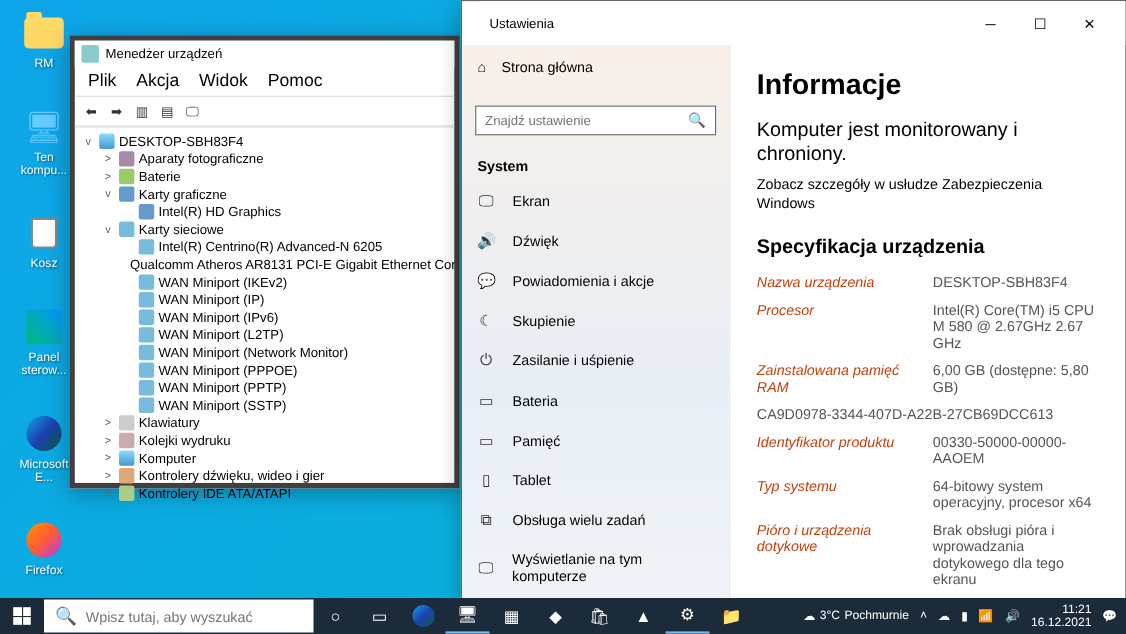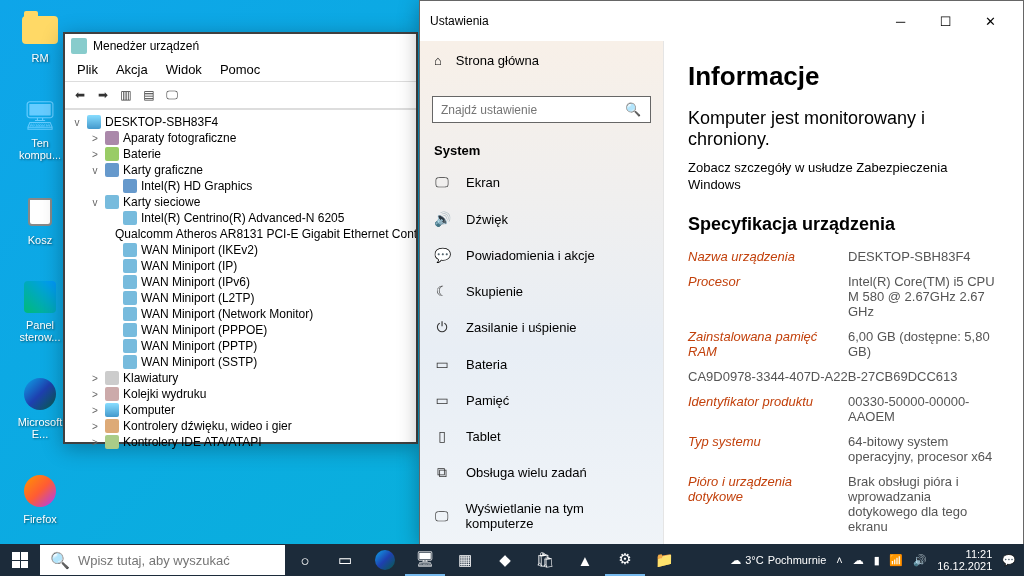--- a/index.html
+++ b/index.html
@@ -12,41 +12,41 @@
 .folder-ico { background:#ffd966; border-radius:4px; width:36px; height:28px; position:relative; }
 .folder-ico::before { content:""; position:absolute; top:-5px; left:2px; width:14px; height:6px; background:#ffd966; border-radius:2px 2px 0 0; }
 .pc-ico { color:#6cf; }
 .trash-ico { background:#fff; border:2px solid #888; border-radius:2px 2px 4px 4px; width:24px; height:28px; position:relative; }
 .cpanel-ico { width:32px; height:32px; background:linear-gradient(45deg,#0b7,#09f); border-radius:4px; }
 .edge-ico { width:32px; height:32px; border-radius:50%; background:linear-gradient(135deg,#0ea5e9,#1e40af,#065f46); }
 .ff-ico { width:32px; height:32px; border-radius:50%; background:linear-gradient(135deg,#ff9500,#ff5c33,#a93cff); }
 .iv-ico { width:32px; height:32px; background:#000; color:#f00; font-size:10px; display:flex; align-items:center; justify-content:center; position:relative; }
 .iv-badge { position:absolute; top:-6px; right:-6px; background:#e00; color:#fff; border-radius:50%; width:16px; height:16px; font-size:9px; display:flex; align-items:center; justify-content:center; }
 
-.window { position:absolute; background:#fff; border:2px solid #404040; box-shadow:0 4px 20px rgba(0,0,0,.3); }
+.window { position:absolute; background:#fff; border:5px solid #404040; box-shadow:0 4px 20px rgba(0,0,0,.3); }
 .devmgr { left:63px; top:32px; width:355px; height:412px; }
 .titlebar { display:flex; align-items:center; padding:4px 6px; background:#fff; font-size:12px; }
 .titlebar .ico16 { width:16px; height:16px; margin-right:6px; display:inline-block; background:#8cc; border-radius:2px; }
 .win-btns { margin-left:auto; display:flex; }
 .win-btn { width:45px; height:28px; display:flex; align-items:center; justify-content:center; cursor:pointer; font-size:13px; }
 
 .menubar { display:flex; gap:2px; padding:2px 4px; border-bottom:1px solid #ddd; }
-.menubar span { font-size:13px; padding:2px 8px; cursor:pointer;text-align:center; }
+.menubar span { font-size:16px; padding:2px 8px; cursor:pointer;text-align:center; }
 .toolbar { display:flex; gap:3px; padding:3px 5px; border-bottom:1px solid #ddd; }
 .tbtn { width:20px; height:20px; display:flex; align-items:center; justify-content:center; font-size:12px; color:#333; cursor:pointer; }
 
 .tree { padding:4px 6px; font-size:12px; overflow:auto; height:340px; border-top:1px solid #ddd; }
 .node { display:flex; align-items:center; white-space:nowrap; padding:1px 0; cursor:pointer; }
 .node .exp { width:12px; color:#666; font-size:10px; display:inline-block; text-align:center; cursor:pointer; }
 .node .nico { width:14px; height:14px; margin:0 4px; display:inline-block; background:#bbb; border-radius:2px; }
 .lvl1 { padding-left:18px; } .lvl2 { padding-left:36px; }
 .nico.pc{background:linear-gradient(#8df,#49c);} .nico.cam{background:#a8a;} .nico.bat{background:#9c6;} .nico.gpu{background:#69c;} .nico.net{background:#7bd;} .nico.kbd{background:#ccc;} .nico.prn{background:#caa;} .nico.snd{background:#da7;} .nico.ide{background:#ac8;}
 
 .settings { left:419px; top:0; width:605px; height:545px; border:1px solid #666; }
-.settings .titlebar { padding:6px 10px; }
+.settings .titlebar { padding:6px 10px;margin-left:15px; }
 .settings-body { display:flex; height:calc(100% - 30px); }
 .side { width:244px; background:linear-gradient(180deg,#f8f0e8 0%,#e8eef5 60%,#f0f4f8 100%); border-right:1px solid #e5e5e5; display:flex; flex-direction:column; }
 .home-row { display:flex; align-items:center; padding:12px 14px; gap:14px; font-size:13px; cursor:pointer; }
 .search-wrap { padding:16px 12px 10px; }
 .search-box { display:flex; align-items:center; border:1px solid #666; background:#fff; padding:5px 8px; }
 .search-box input { border:0; outline:0; flex:1; font-size:12px; background:transparent; }
 .search-box .sicon { font-size:13px; color:#555; }
 .side-cat { padding:10px 14px 6px; font-size:13px; font-weight:600; }
 .side-items { display:flex; flex-direction:column; }
 .side-item { display:flex; align-items:center; gap:16px; padding:10px 14px; font-size:13px; cursor:pointer; }

